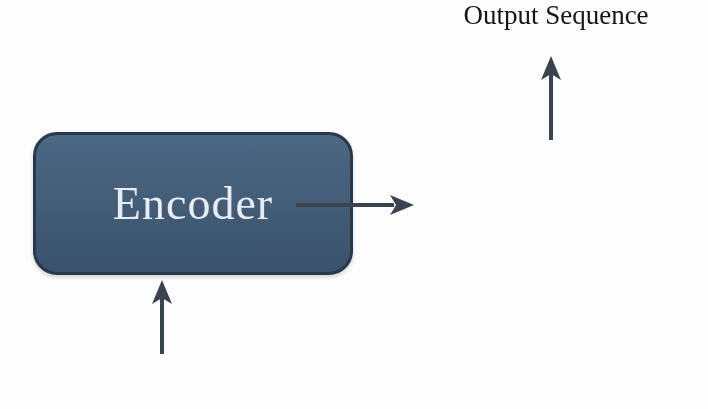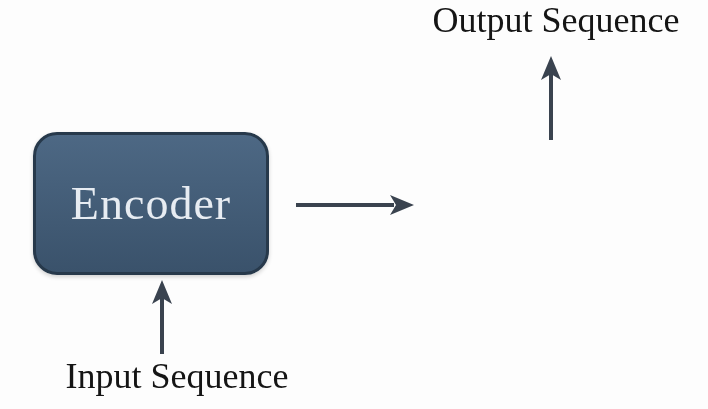--- a/index.html
+++ b/index.html
@@ -24,42 +24,42 @@
     box-sizing: border-box;
   }
   .node-label {
     font-size: 46px;
     letter-spacing: 1px;
     user-select: none;
   }
   .node-encoder {
     left: 33px;
     top: 132px;
-    width: 236px;
+    width: 320px;
     height: 143px;
     border: 3px solid var(--encoder-border, #27394b);
     background: linear-gradient(180deg,
       var(--encoder-fill-top, #4d6884) 0%,
       var(--encoder-fill-bottom, #3a526b) 100%);
     color: var(--encoder-text, #e7ecf2);
   }
   .node-decoder {
     left: 415px;
     top: 139px;
     width: 270px;
     height: 138px;
     border: 2px solid var(--decoder-border, #a65629);
     background: linear-gradient(180deg,
       var(--decoder-fill-top, #d8814f) 0%,
       var(--decoder-fill-bottom, #c66937) 100%);
     color: var(--decoder-text, #f7ecd9);
   }
   .seq-label {
     position: absolute;
-    font-size: 36px;
+    font-size: 27px;
     color: var(--label-text, #151515);
     text-align: center;
     line-height: 1.1;
     white-space: nowrap;
   }
   .output-seq {
     left: 408px;
     top: 1px;
     width: 296px;
   }
@@ -111,15 +111,14 @@
     <line x1="0" y1="14" x2="98" y2="14"></line>
     <polygon points="94,4 118,14 94,24 100,14"></polygon>
   </svg>
 
 
   <svg class="arrow arrow-in" width="28" height="76" viewBox="0 0 28 76">
     <line x1="14" y1="76" x2="14" y2="20"></line>
     <polygon points="4,26 14,2 24,26 14,20"></polygon>
   </svg>
 
-  <div class="seq-label input-seq">Input Sequence</div>
 
 </div>
 
 </body></html>

